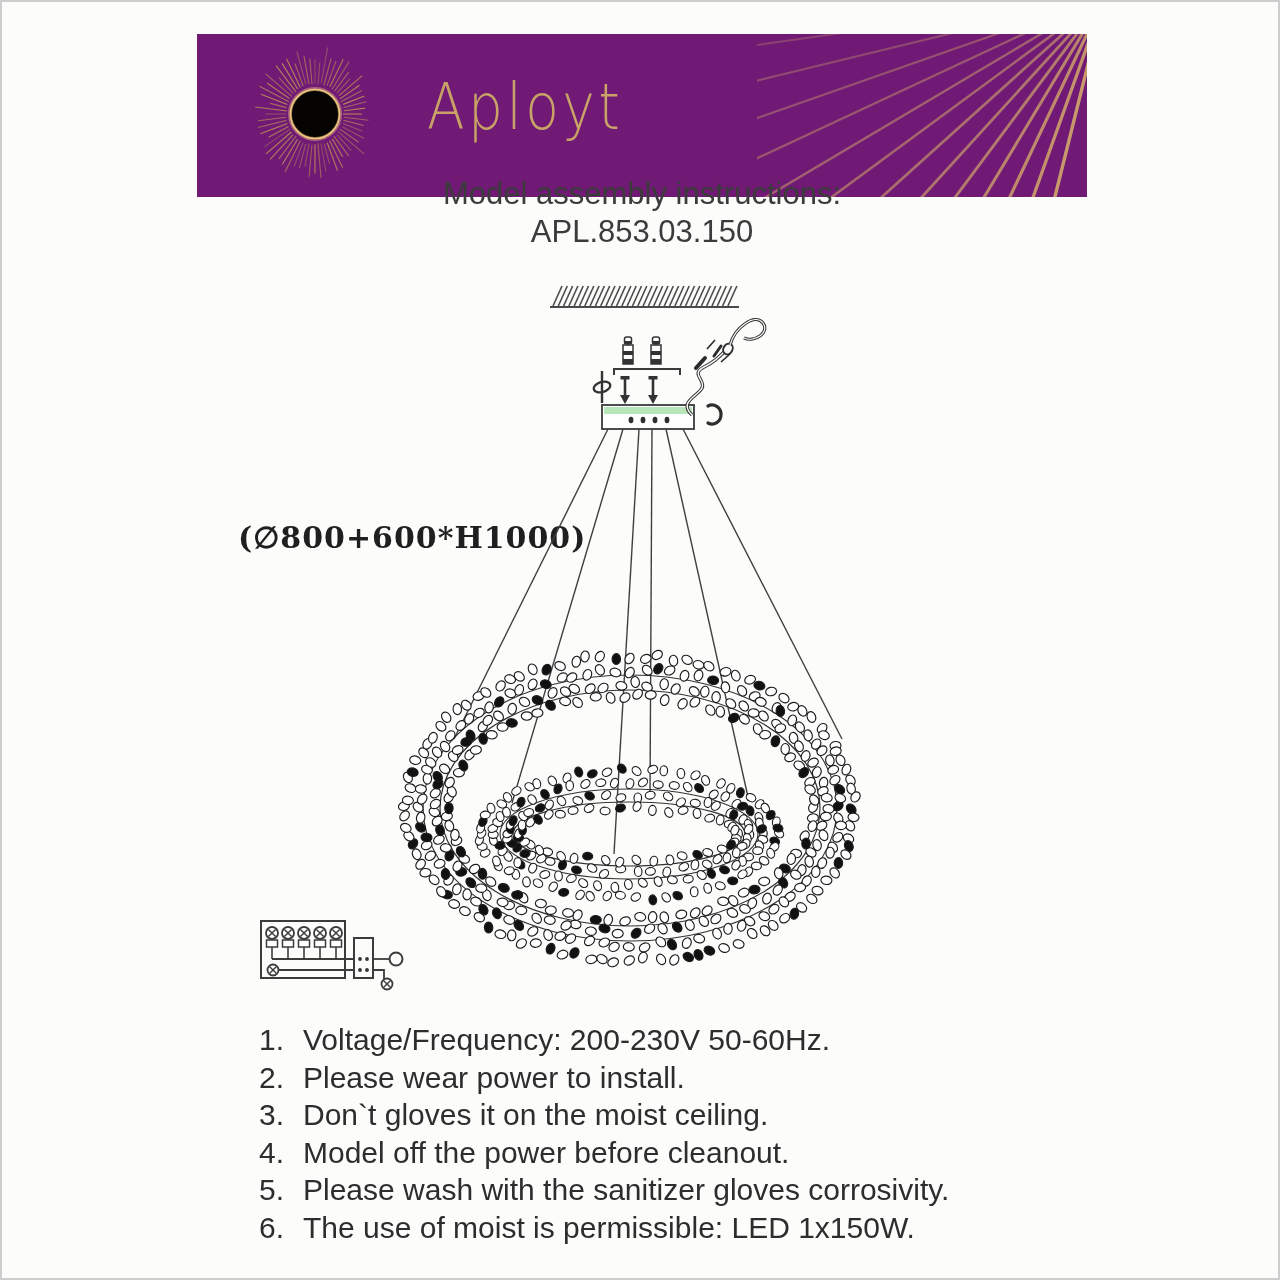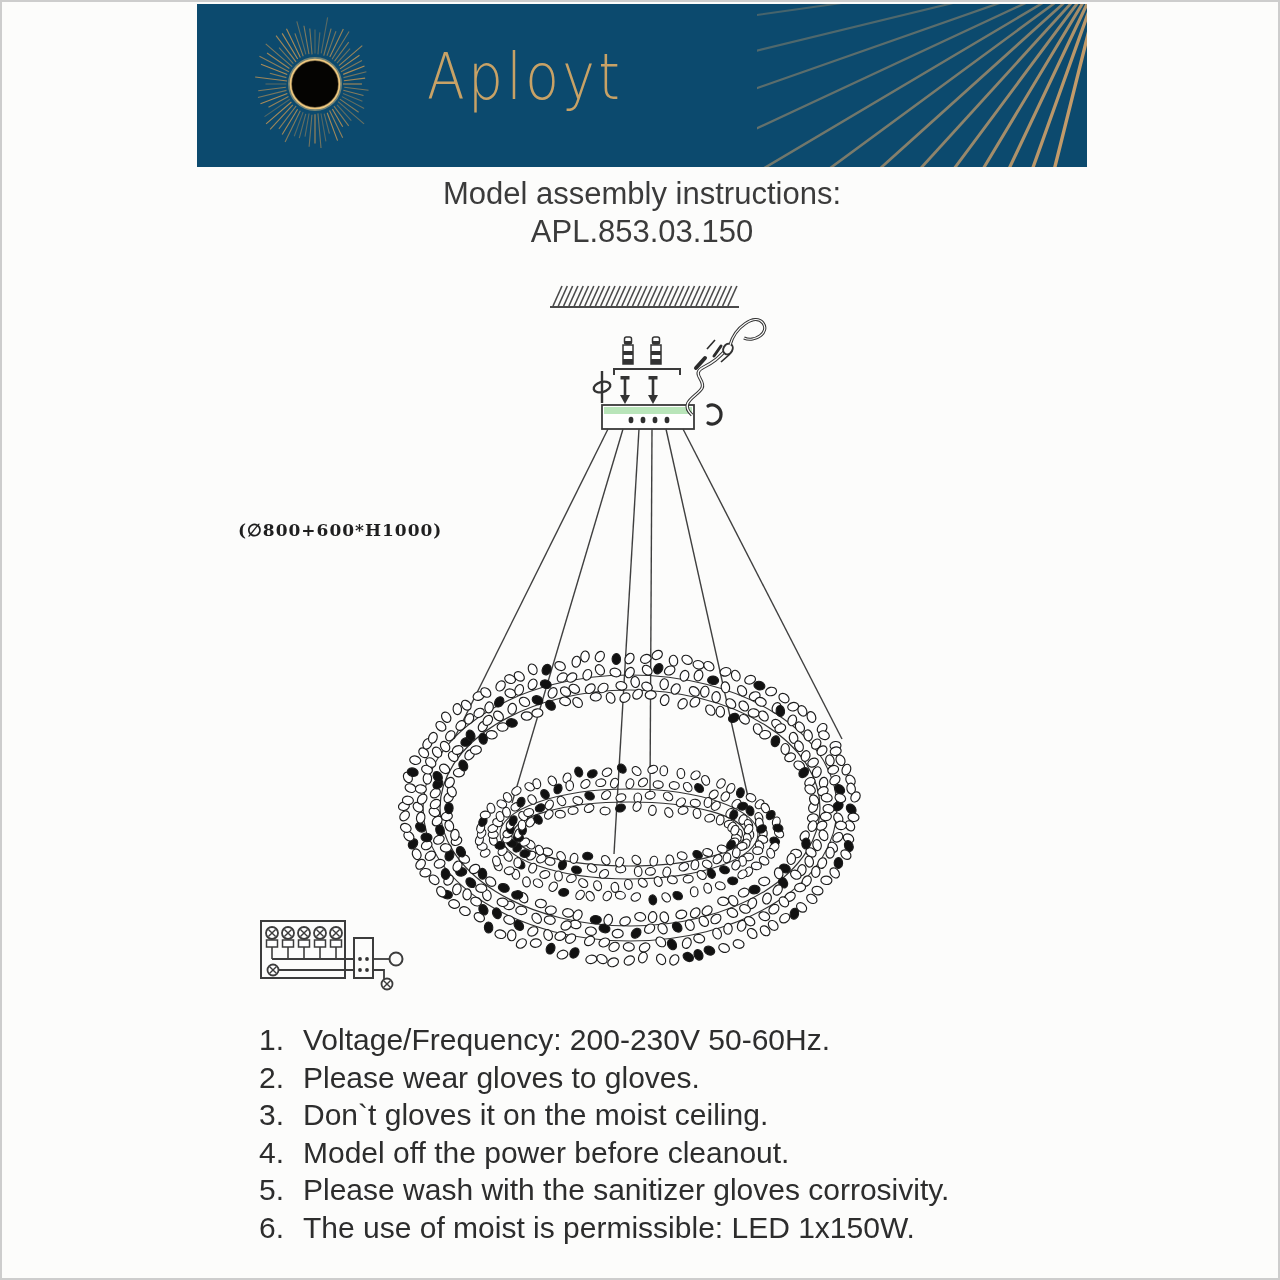--- a/index.html
+++ b/index.html
@@ -20,34 +20,34 @@
     font-size:64px;color:#c8a266;letter-spacing:4px;
     transform:scaleX(.86);transform-origin:left top;white-space:nowrap;
   }
   .title-block{
     position:absolute;top:173px;left:0;width:1280px;text-align:center;
     color:#3b3b3b;font-size:31px;line-height:38px;font-weight:400;
   }
   .dims{
     position:absolute;left:236px;top:518px;
     font-family:"DejaVu Serif",serif;font-weight:700;
-    font-size:17px;color:#1f1f1f;letter-spacing:1px;white-space:nowrap;
+    font-size:30px;color:#1f1f1f;letter-spacing:1px;white-space:nowrap;
   }
   .diagram-svg{position:absolute;left:0;top:0;}
   .instructions{position:absolute;left:257px;top:1019px;width:860px;}
   .instr-row{display:flex;font-size:30px;line-height:37.6px;color:#2d2d2d;}
   .instr-num{width:44px;flex:none;}
   .instr-txt{flex:1;white-space:nowrap;}
 </style>
 </head>
 <body>
 
 <div class="sheet">
 
-  <header class="banner" style="background: #0c4a6e;">
+  <header class="banner" style="background: #701a75; margin-top: 30px;">
     <svg class="logo-svg" width="140" height="155" viewBox="0 0 140 155">
       <g id="logo-rays">
           <line x1="98.02340950630605" y1="76" x2="116.92937386361882" y2="76" stroke="#bd9355" stroke-width="1.1" opacity="0.89"></line>
           <line x1="99.23701177695553" y1="79.22658045248401" x2="123.52683823881341" y2="82.30100508719366" stroke="#bd9355" stroke-width="1.1" opacity="0.60"></line>
           <line x1="98.30022148231242" y1="82.31616766141944" x2="118.51502330815914" y2="87.54964892897009" stroke="#bd9355" stroke-width="1.1" opacity="0.68"></line>
           <line x1="98.01778656492702" y1="85.55870723478422" x2="117.42655728929628" y2="93.25900129834795" stroke="#bd9355" stroke-width="1.1" opacity="0.48"></line>
           <line x1="96.9753345041966" y1="88.61070235291452" x2="119.1268554145552" y2="100.49740747951274" stroke="#bd9355" stroke-width="1.1" opacity="0.50"></line>
           <line x1="94.8860342848408" y1="91.08635652308585" x2="113.64656323753087" y2="104.22327763851732" stroke="#bd9355" stroke-width="1.1" opacity="0.67"></line>
           <line x1="93.13194825604315" y1="93.64666137181652" x2="119.08240701287609" y2="115.9397108003298" stroke="#bd9355" stroke-width="1.1" opacity="0.52"></line>
           <line x1="92.11268984205805" y1="96.90587313229747" x2="106.31145004515567" y2="112.61837365197441" stroke="#bd9355" stroke-width="1.1" opacity="0.47"></line>
@@ -873,21 +873,21 @@
     </g>
   </svg>
 
   <div class="instructions">
     <div class="instr-row">
       <span class="instr-num">1.</span>
       <span class="instr-txt">Voltage/Frequency: 200-230V 50-60Hz.</span>
     </div>
     <div class="instr-row">
       <span class="instr-num">2.</span>
-      <span class="instr-txt">Please wear gloves to gloves.</span>
+      <span class="instr-txt">Please wear power to install.</span>
     </div>
     <div class="instr-row">
       <span class="instr-num">3.</span>
       <span class="instr-txt">Don`t gloves it on the moist ceiling.</span>
     </div>
     <div class="instr-row">
       <span class="instr-num">4.</span>
       <span class="instr-txt">Model off the power before cleanout.</span>
     </div>
     <div class="instr-row">

